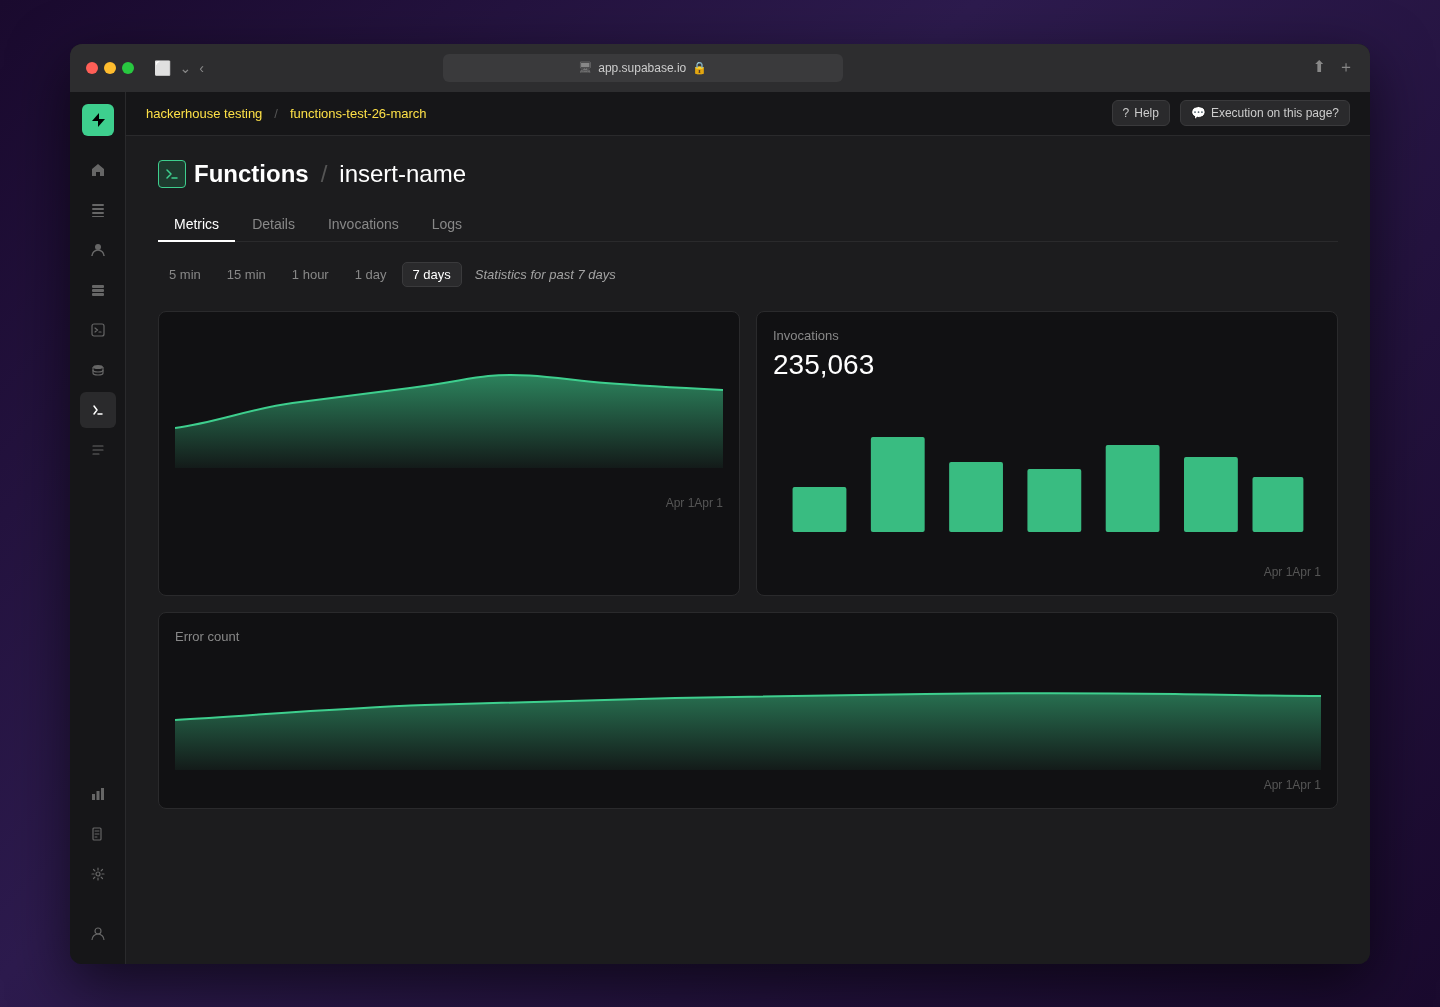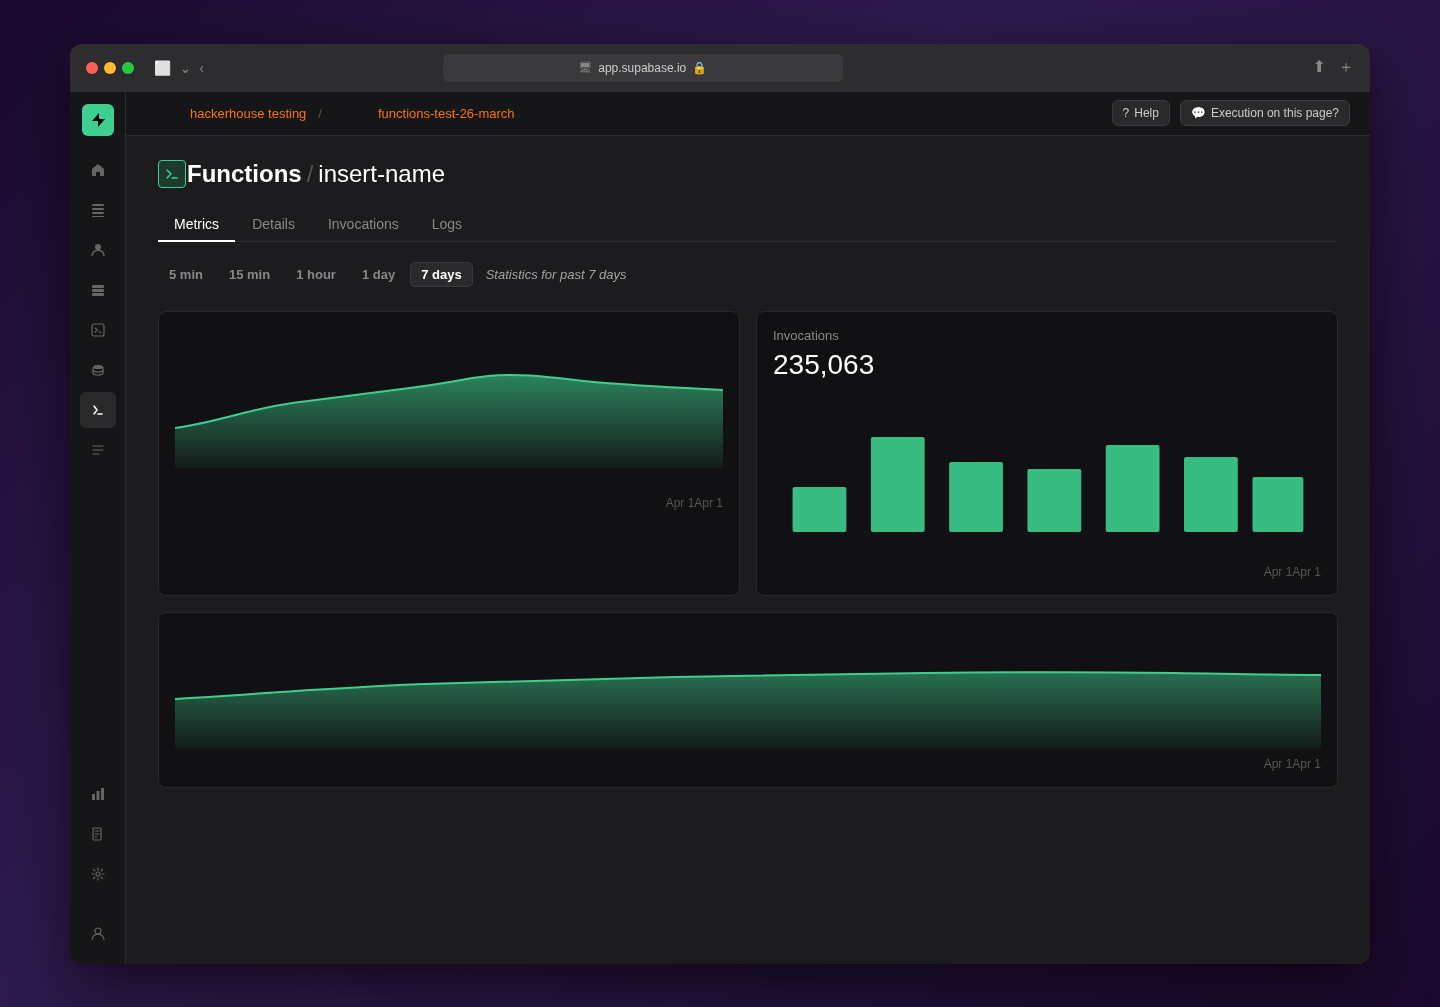--- a/index.html
+++ b/index.html
@@ -109,23 +109,22 @@
       height: 44px;
       background: #161618;
       border-bottom: 1px solid #2a2a2c;
       display: flex;
       align-items: center;
       padding: 0 20px;
       gap: 8px;
       flex-shrink: 0;
     }
     .breadcrumb-item {
-      color: #f97316;
+      color: #fde047;
       font-size: 13px;
-      margin-left: 44px;
     }
     .breadcrumb-sep { color: #555; font-size: 13px; margin: 0 4px; }
     .top-bar-actions { margin-left: auto; display: flex; gap: 10px; }
     .top-bar-btn {
       background: #2a2a2c;
       border: 1px solid #3a3a3c;
       border-radius: 6px;
       color: #ccc;
       font-size: 12px;
       padding: 5px 10px;
@@ -137,21 +136,21 @@
     
     .main-content {
       flex: 1;
       background: #1c1c1e;
       overflow-y: auto;
       padding: 24px 32px;
     }
     .page-header {
       display: flex;
       align-items: center;
-      gap: 1px;
+      gap: 8px;
       margin-bottom: 20px;
     }
     .functions-icon {
       width: 28px;
       height: 28px;
       background: #1e3a2e;
       border: 1px solid #3ecf8e;
       border-radius: 4px;
       display: flex;
       align-items: center;
@@ -193,21 +192,20 @@
       margin-bottom: 24px;
     }
     .time-btn {
       padding: 4px 10px;
       border-radius: 5px;
       font-size: 13px;
       cursor: pointer;
       border: 1px solid transparent;
       color: #888;
       background: transparent;
-      font-weight: bold;
     }
     .time-btn.active {
       background: #2a2a2c;
       border-color: #3a3a3c;
       color: #fff;
     }
     .stats-label {
       color: #a3a3a3;
       font-size: 13px;
       margin-left: 9px;
@@ -474,20 +472,21 @@
               </svg>
             </div>
             <div class="chart-footer">
               <span class="chart-date">Apr 1</span>
               <span class="chart-date">Apr 1</span>
             </div>
           </div>
         </div>
 
         <div class="chart-card-full">
+          <div class="chart-label">Error count</div>
           <div class="chart-area" style="height:120px;">
             <svg width="100%" height="120" viewBox="0 0 1100 120" preserveAspectRatio="none">
               <defs>
                 <linearGradient id="errGrad" x1="0" y1="0" x2="0" y2="1">
                   <stop offset="0%" stop-color="#3ecf8e" stop-opacity="0.5"></stop>
                   <stop offset="100%" stop-color="#3ecf8e" stop-opacity="0.05"></stop>
                 </linearGradient>
               </defs>
               <path d="M0,70 C80,65 160,58 240,55 C320,52 400,50 480,48 C560,46 640,45 720,44 C800,43 880,43 960,44 C1020,45 1060,46 1100,46 L1100,120 L0,120 Z" fill="url(#errGrad)"></path>
               <path d="M0,70 C80,65 160,58 240,55 C320,52 400,50 480,48 C560,46 640,45 720,44 C800,43 880,43 960,44 C1020,45 1060,46 1100,46" fill="none" stroke="#3ecf8e" stroke-width="2"></path>

